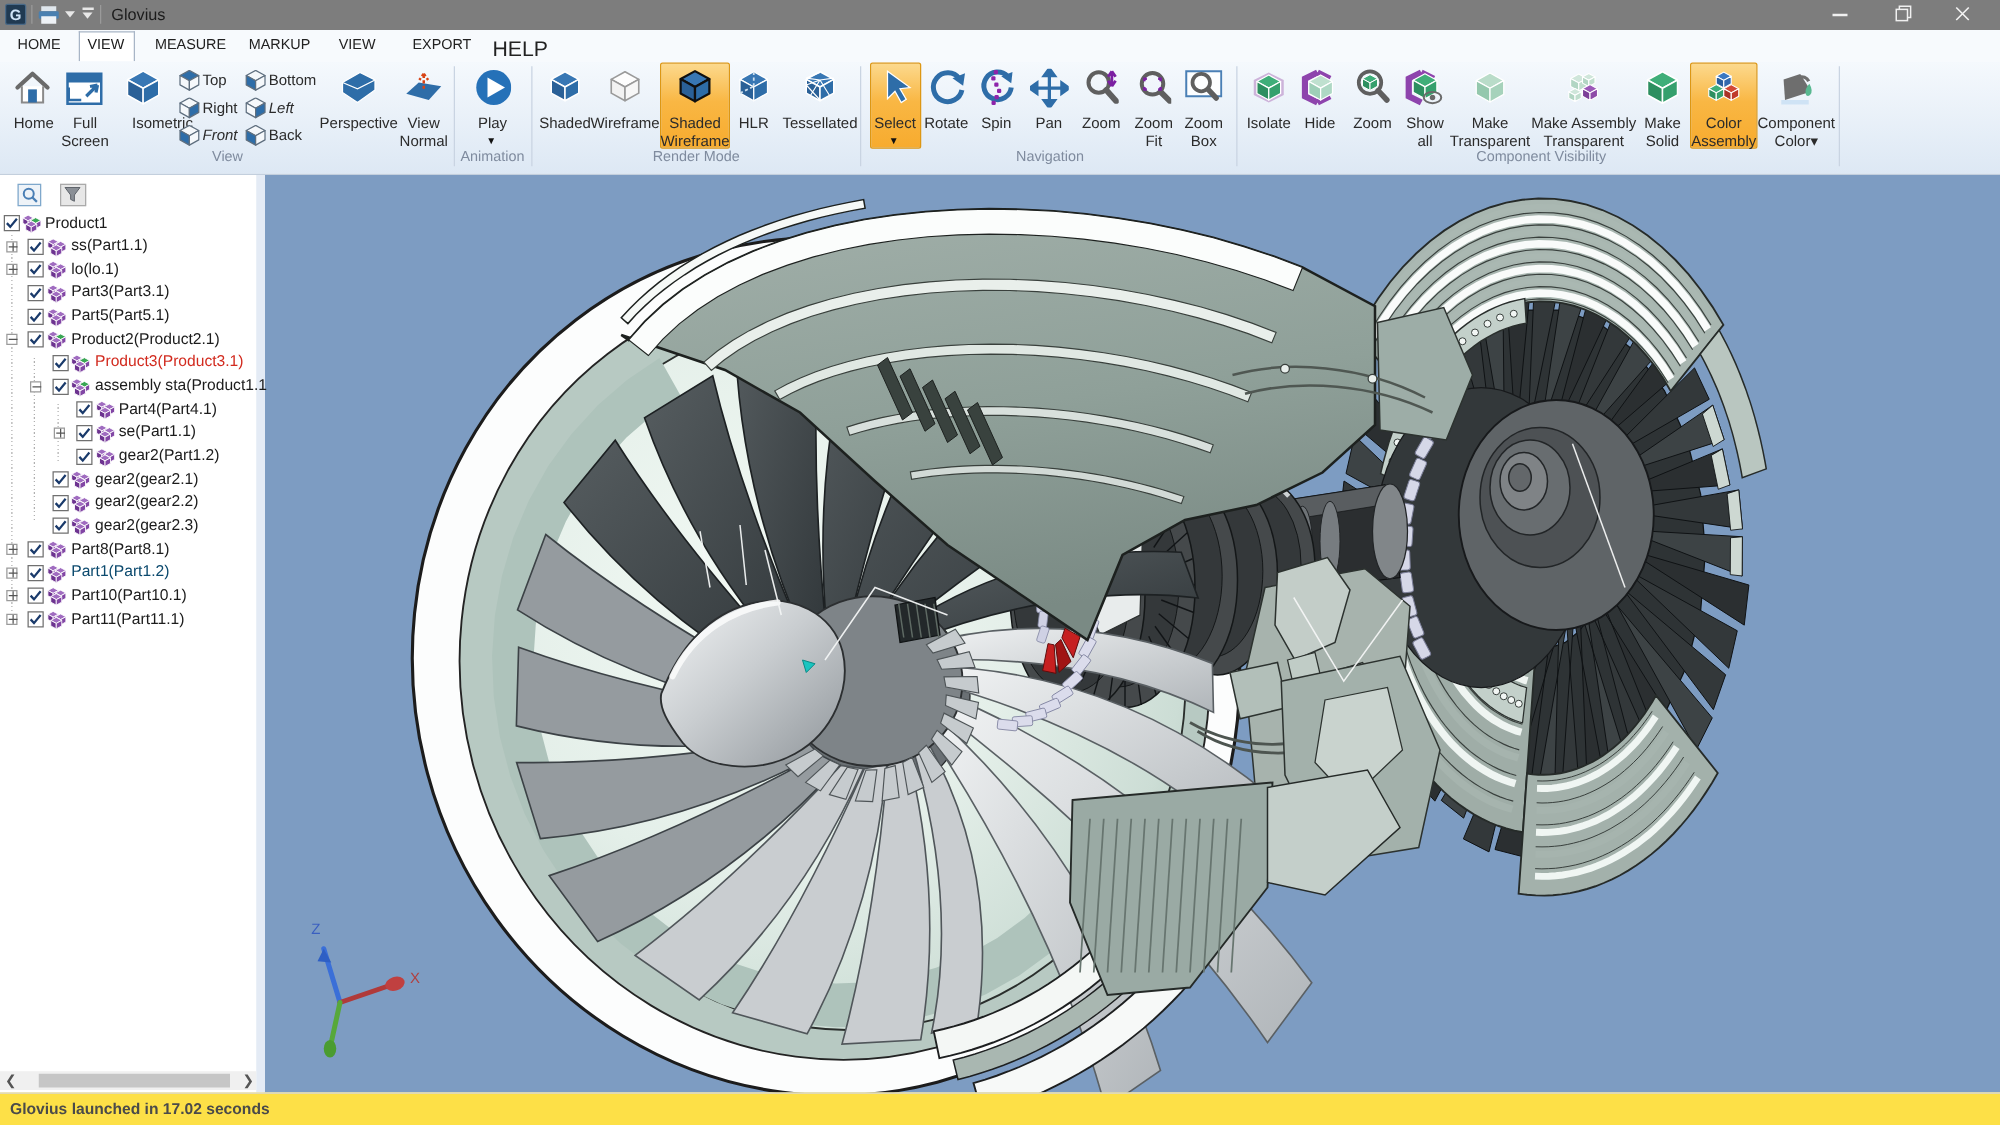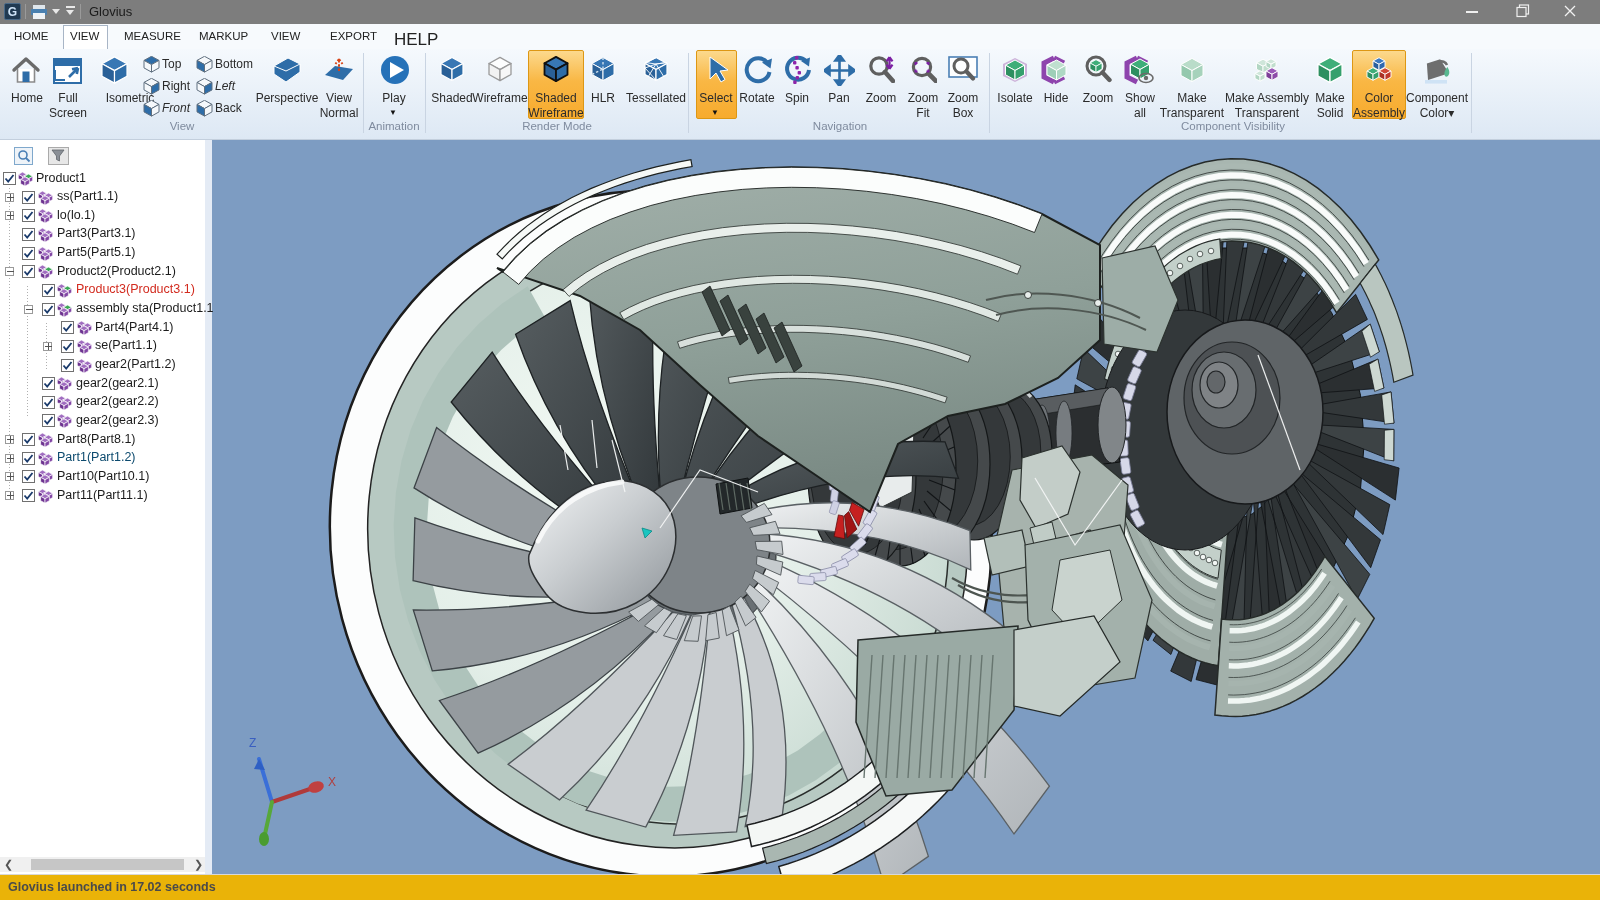--- a/index.html
+++ b/index.html
@@ -956,14 +956,14 @@
     <polygon points="15.7,5.4 11.5,7.7 11.5,11.9 15.7,9.6" fill="#8246a5" stroke="#fff" stroke-width="0.7" stroke-linejoin="round"></polygon>
     <polygon points="8.0,5.9 12.4,8.3 8.0,10.7 3.6,8.3" fill="#a06cc0" stroke="#fff" stroke-width="0.7" stroke-linejoin="round"></polygon>
     <polygon points="3.6,8.3 8.0,10.7 8.0,15.1 3.6,12.7" fill="#6d3390" stroke="#fff" stroke-width="0.7" stroke-linejoin="round"></polygon>
     <polygon points="12.4,8.3 8.0,10.7 8.0,15.1 12.4,12.7" fill="#8246a5" stroke="#fff" stroke-width="0.7" stroke-linejoin="round"></polygon>
   </svg>
 <div style="position:absolute;left:57px;top:487.54999999999995px;font-size:12.5px;color:#1c1c1c;white-space:nowrap;">Part11(Part11.1)</div>
 <div style="position:absolute;left:0px;top:857px;width:205px;height:15px;background:#f0f0f0;"></div>
 <div style="position:absolute;left:31px;top:859px;width:153px;height:11px;background:#c6c6c6;"></div>
 <div style="position:absolute;left:4px;top:858px;font-size:11px;color:#555;">❮</div>
 <div style="position:absolute;left:194px;top:858px;font-size:11px;color:#555;">❯</div>
-<div style="position:absolute;left:0;top:874px;width:1600px;height:26px;background:#eab308;border-top:1px solid #d8d8d8;">
+<div style="position:absolute;left:0;top:874px;width:1600px;height:26px;background:#fde047;border-top:1px solid #d8d8d8;">
   <div style="position:absolute;left:8px;top:5px;font-size:12.5px;font-weight:bold;color:#4a4a4a;">Glovius launched in 17.02 seconds</div>
 </div>
 </body></html>

